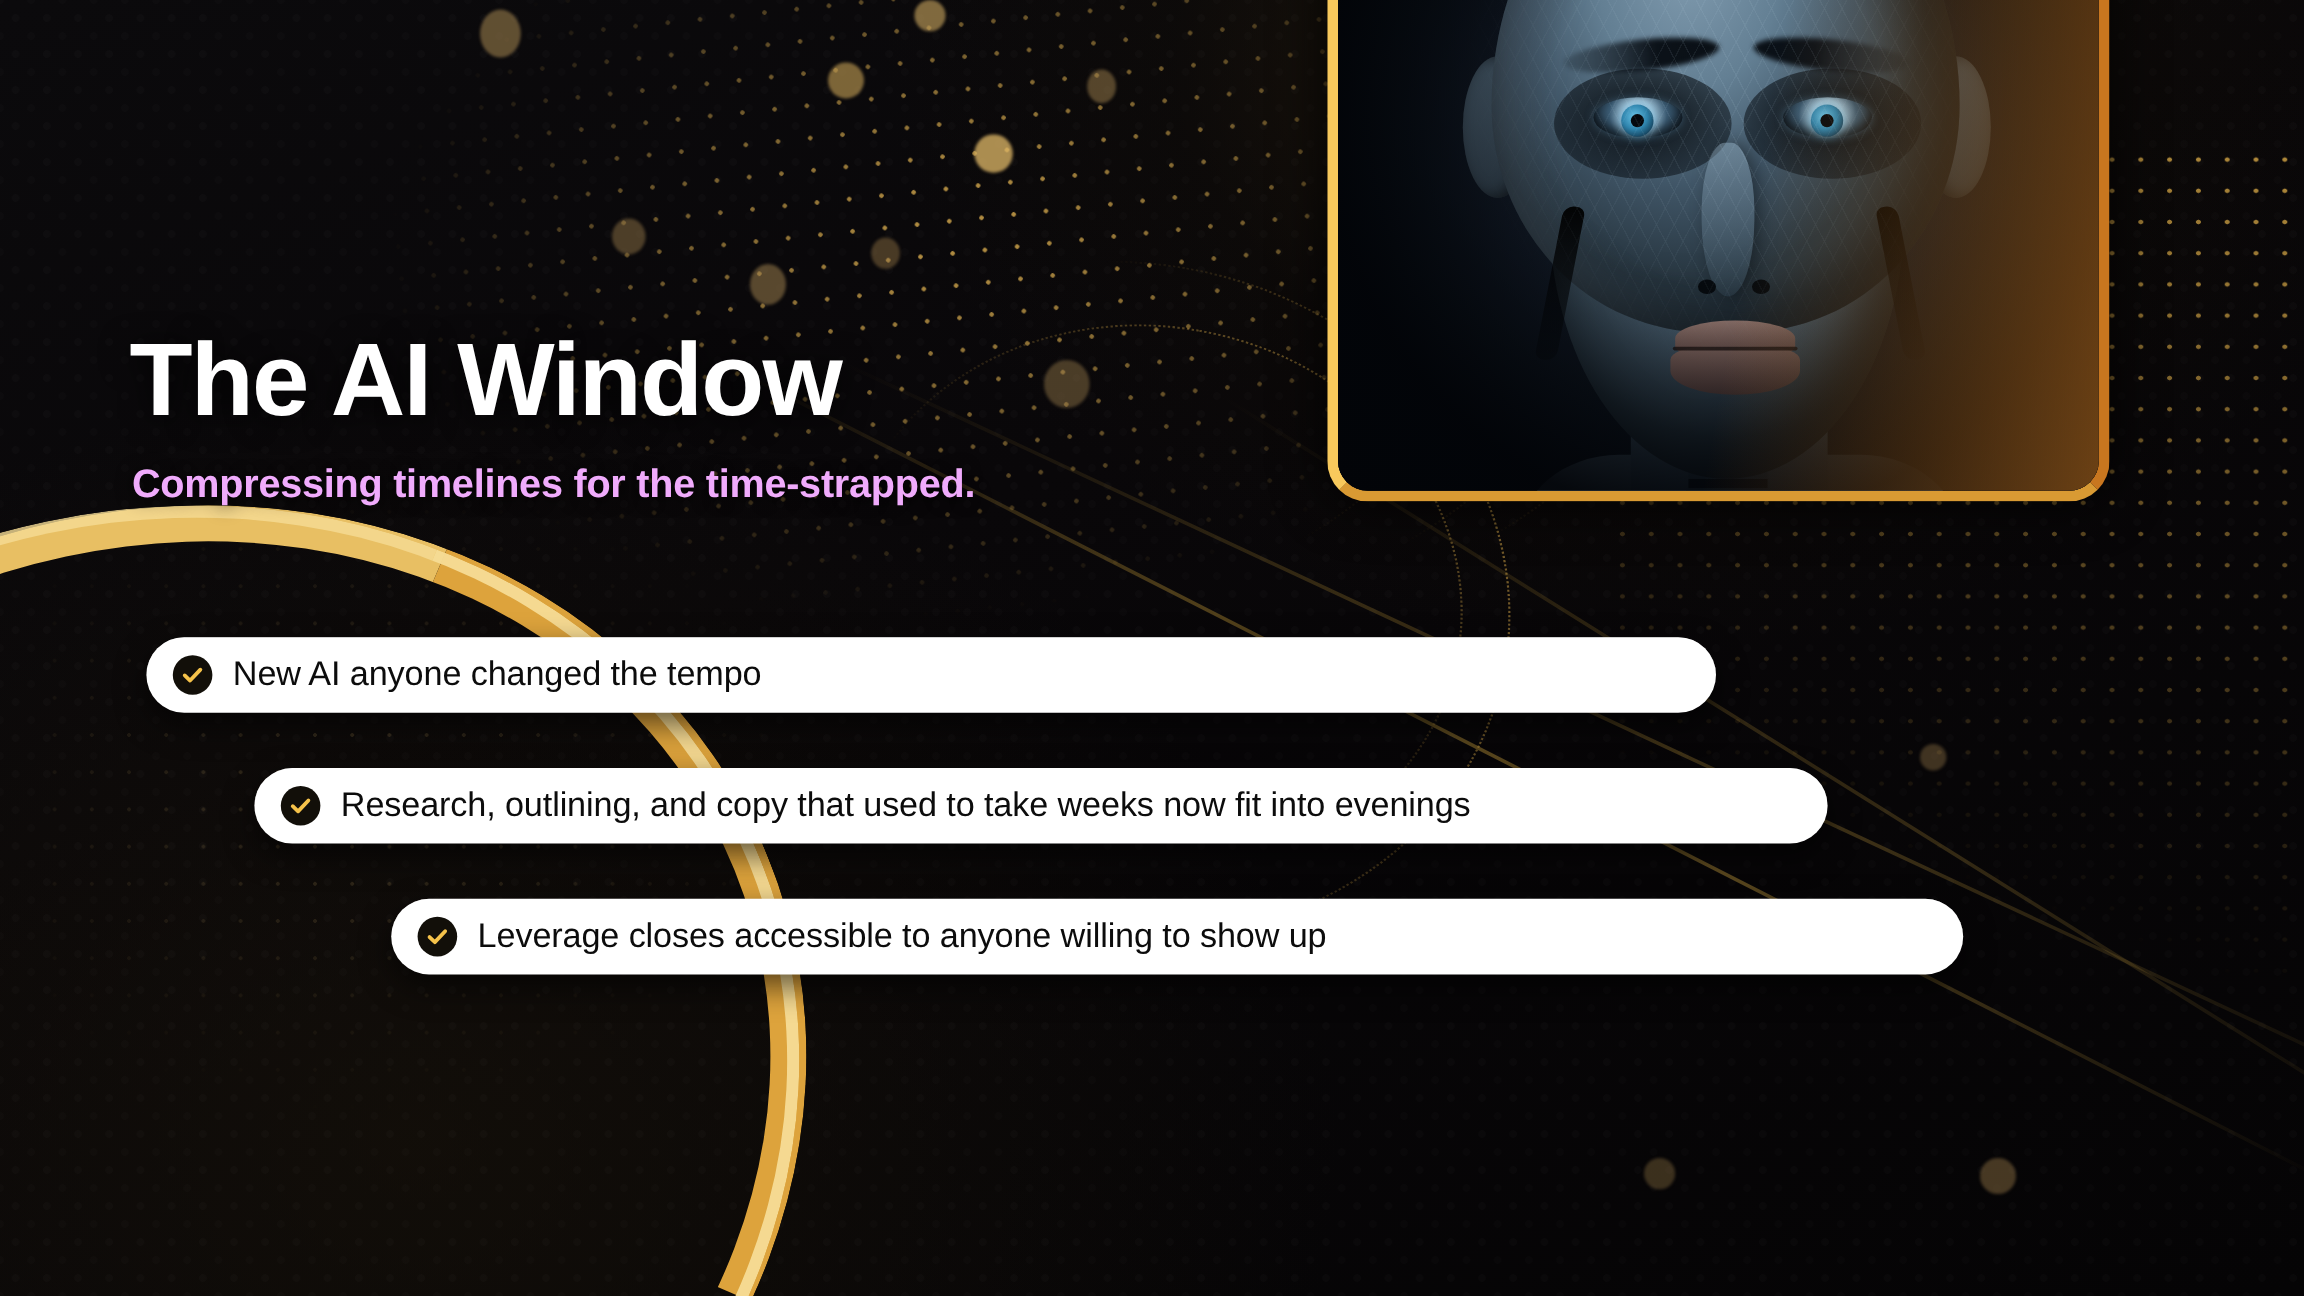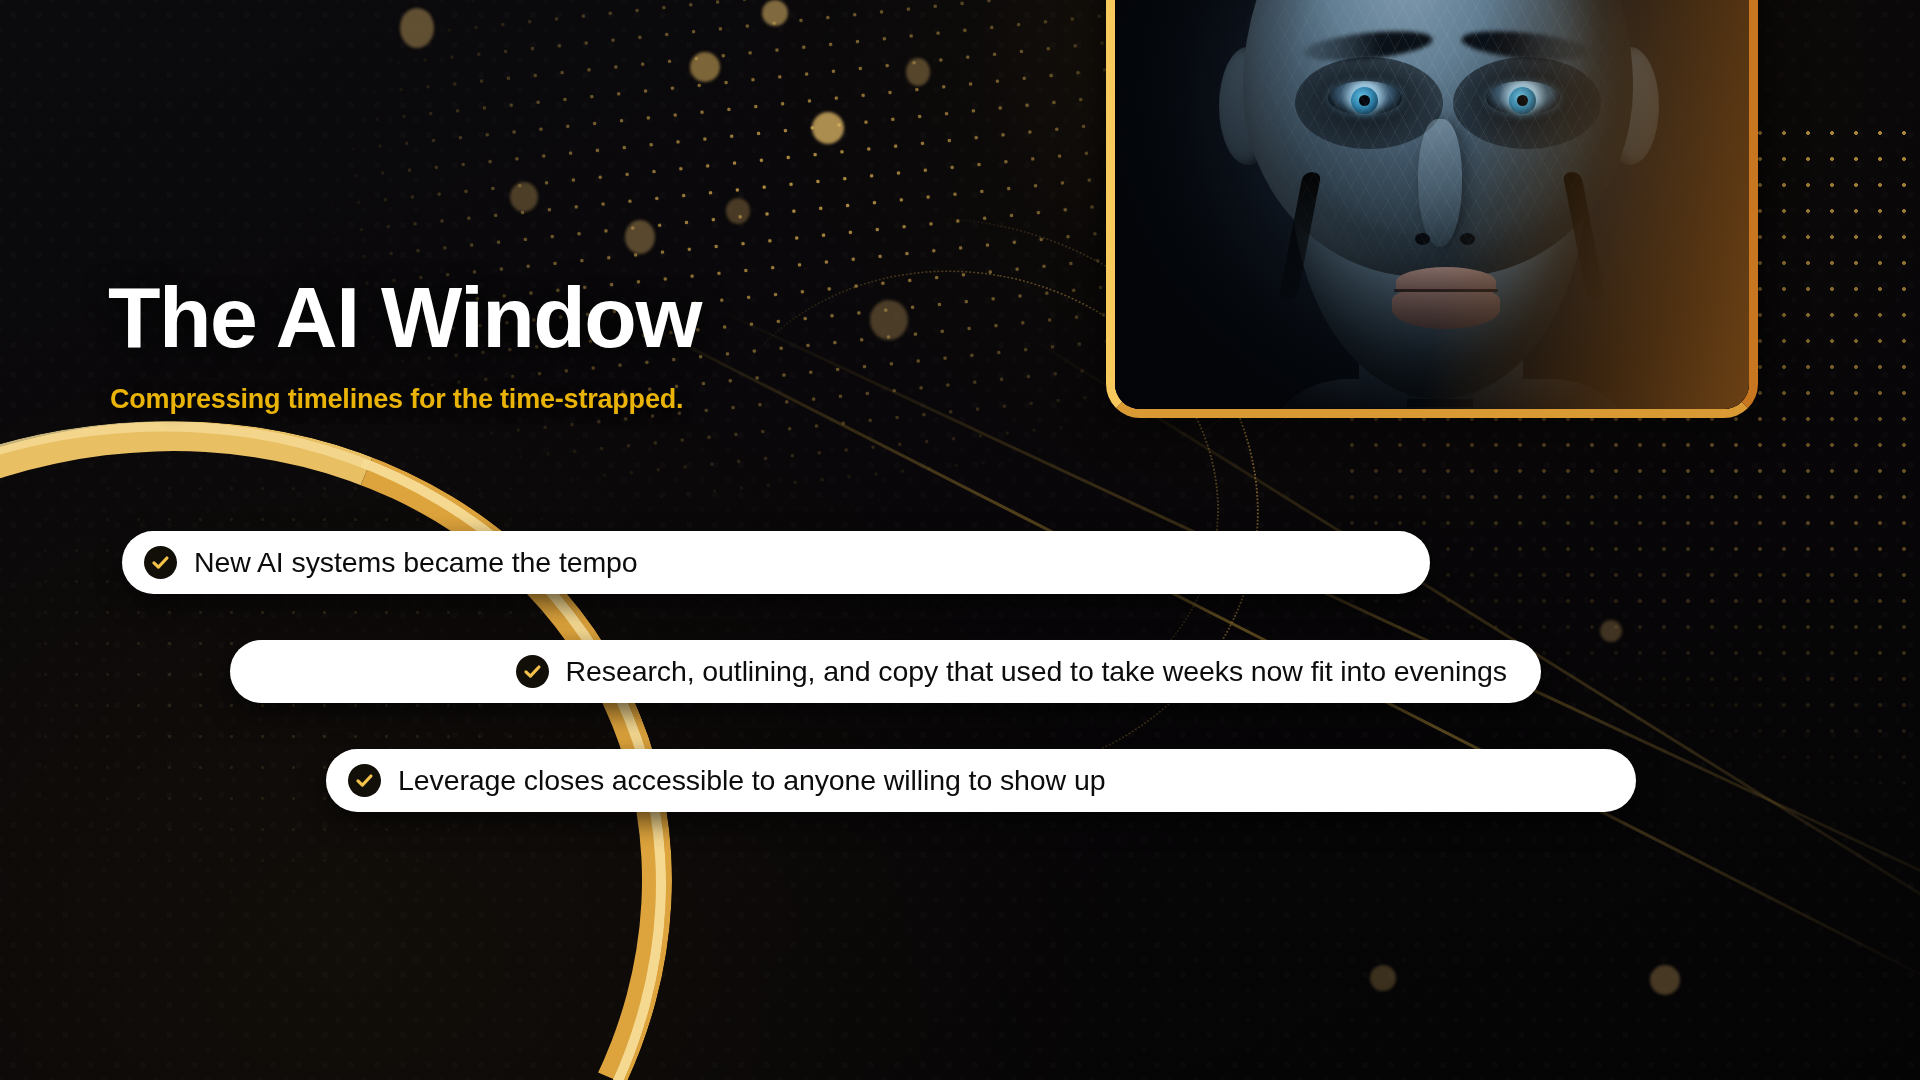--- a/index.html
+++ b/index.html
@@ -250,22 +250,22 @@
     font-size:86px;
     font-weight:bold;
     letter-spacing:-1.5px;
     line-height:1.05;
     text-shadow:0 3px 26px rgba(0,0,0,0.85);
     white-space:nowrap;
   }
   .subhead {
     position:absolute;
     left:110px; top:384px;
-    color:#eab308;
-    font-size:27px;
+    color:#f0abfc;
+    font-size:33px;
     font-weight:bold;
     letter-spacing:-0.2px;
     text-shadow:0 2px 14px rgba(0,0,0,0.85);
     white-space:nowrap;
   }
 
   
   .pills { position:absolute; left:0; top:0; width:1920px; height:1080px; }
   .pill {
     position:absolute;
@@ -288,21 +288,21 @@
   }
   .pill .check svg { display:block; }
   .pill .ptext {
     font-size:28.5px;
     color:#0c0c0c;
     font-weight:normal;
     letter-spacing:-0.1px;
   }
 
   .pill.p1 { left:122px;  top:531px; width:1308px; }
-  .pill.p2 { left:230px;  top:640px; width:1311px;justify-content:flex-end; }
+  .pill.p2 { left:212px;  top:640px; width:1311px; }
   .pill.p3 { left:326px;  top:749px; width:1310px; }
   .pill.p4 { left:432px;  top:858px; width:1306px; }
 </style>
 </head>
 <body>
 
 <div id="slide">
 
   <div class="bg-base"></div>
   <div class="bg-hex"></div>
@@ -376,21 +376,21 @@
   <div class="subhead">Compressing timelines for the time-strapped.</div>
 
   <div class="pills">
 
     <div class="pill p1">
       <span class="check">
         <svg width="21" height="21" viewBox="0 0 24 24" aria-hidden="true">
           <path d="M4.5 12.4 L9.6 17.3 L19.4 6.9" fill="none" stroke="#f5c24a" stroke-width="3.6" stroke-linecap="round" stroke-linejoin="round"></path>
         </svg>
       </span>
-      <span class="ptext">New AI systems became the tempo</span>
+      <span class="ptext">New AI anyone changed the tempo</span>
     </div>
 
     <div class="pill p2">
       <span class="check">
         <svg width="21" height="21" viewBox="0 0 24 24" aria-hidden="true">
           <path d="M4.5 12.4 L9.6 17.3 L19.4 6.9" fill="none" stroke="#f5c24a" stroke-width="3.6" stroke-linecap="round" stroke-linejoin="round"></path>
         </svg>
       </span>
       <span class="ptext">Research, outlining, and copy that used to take weeks now fit into evenings</span>
     </div>

